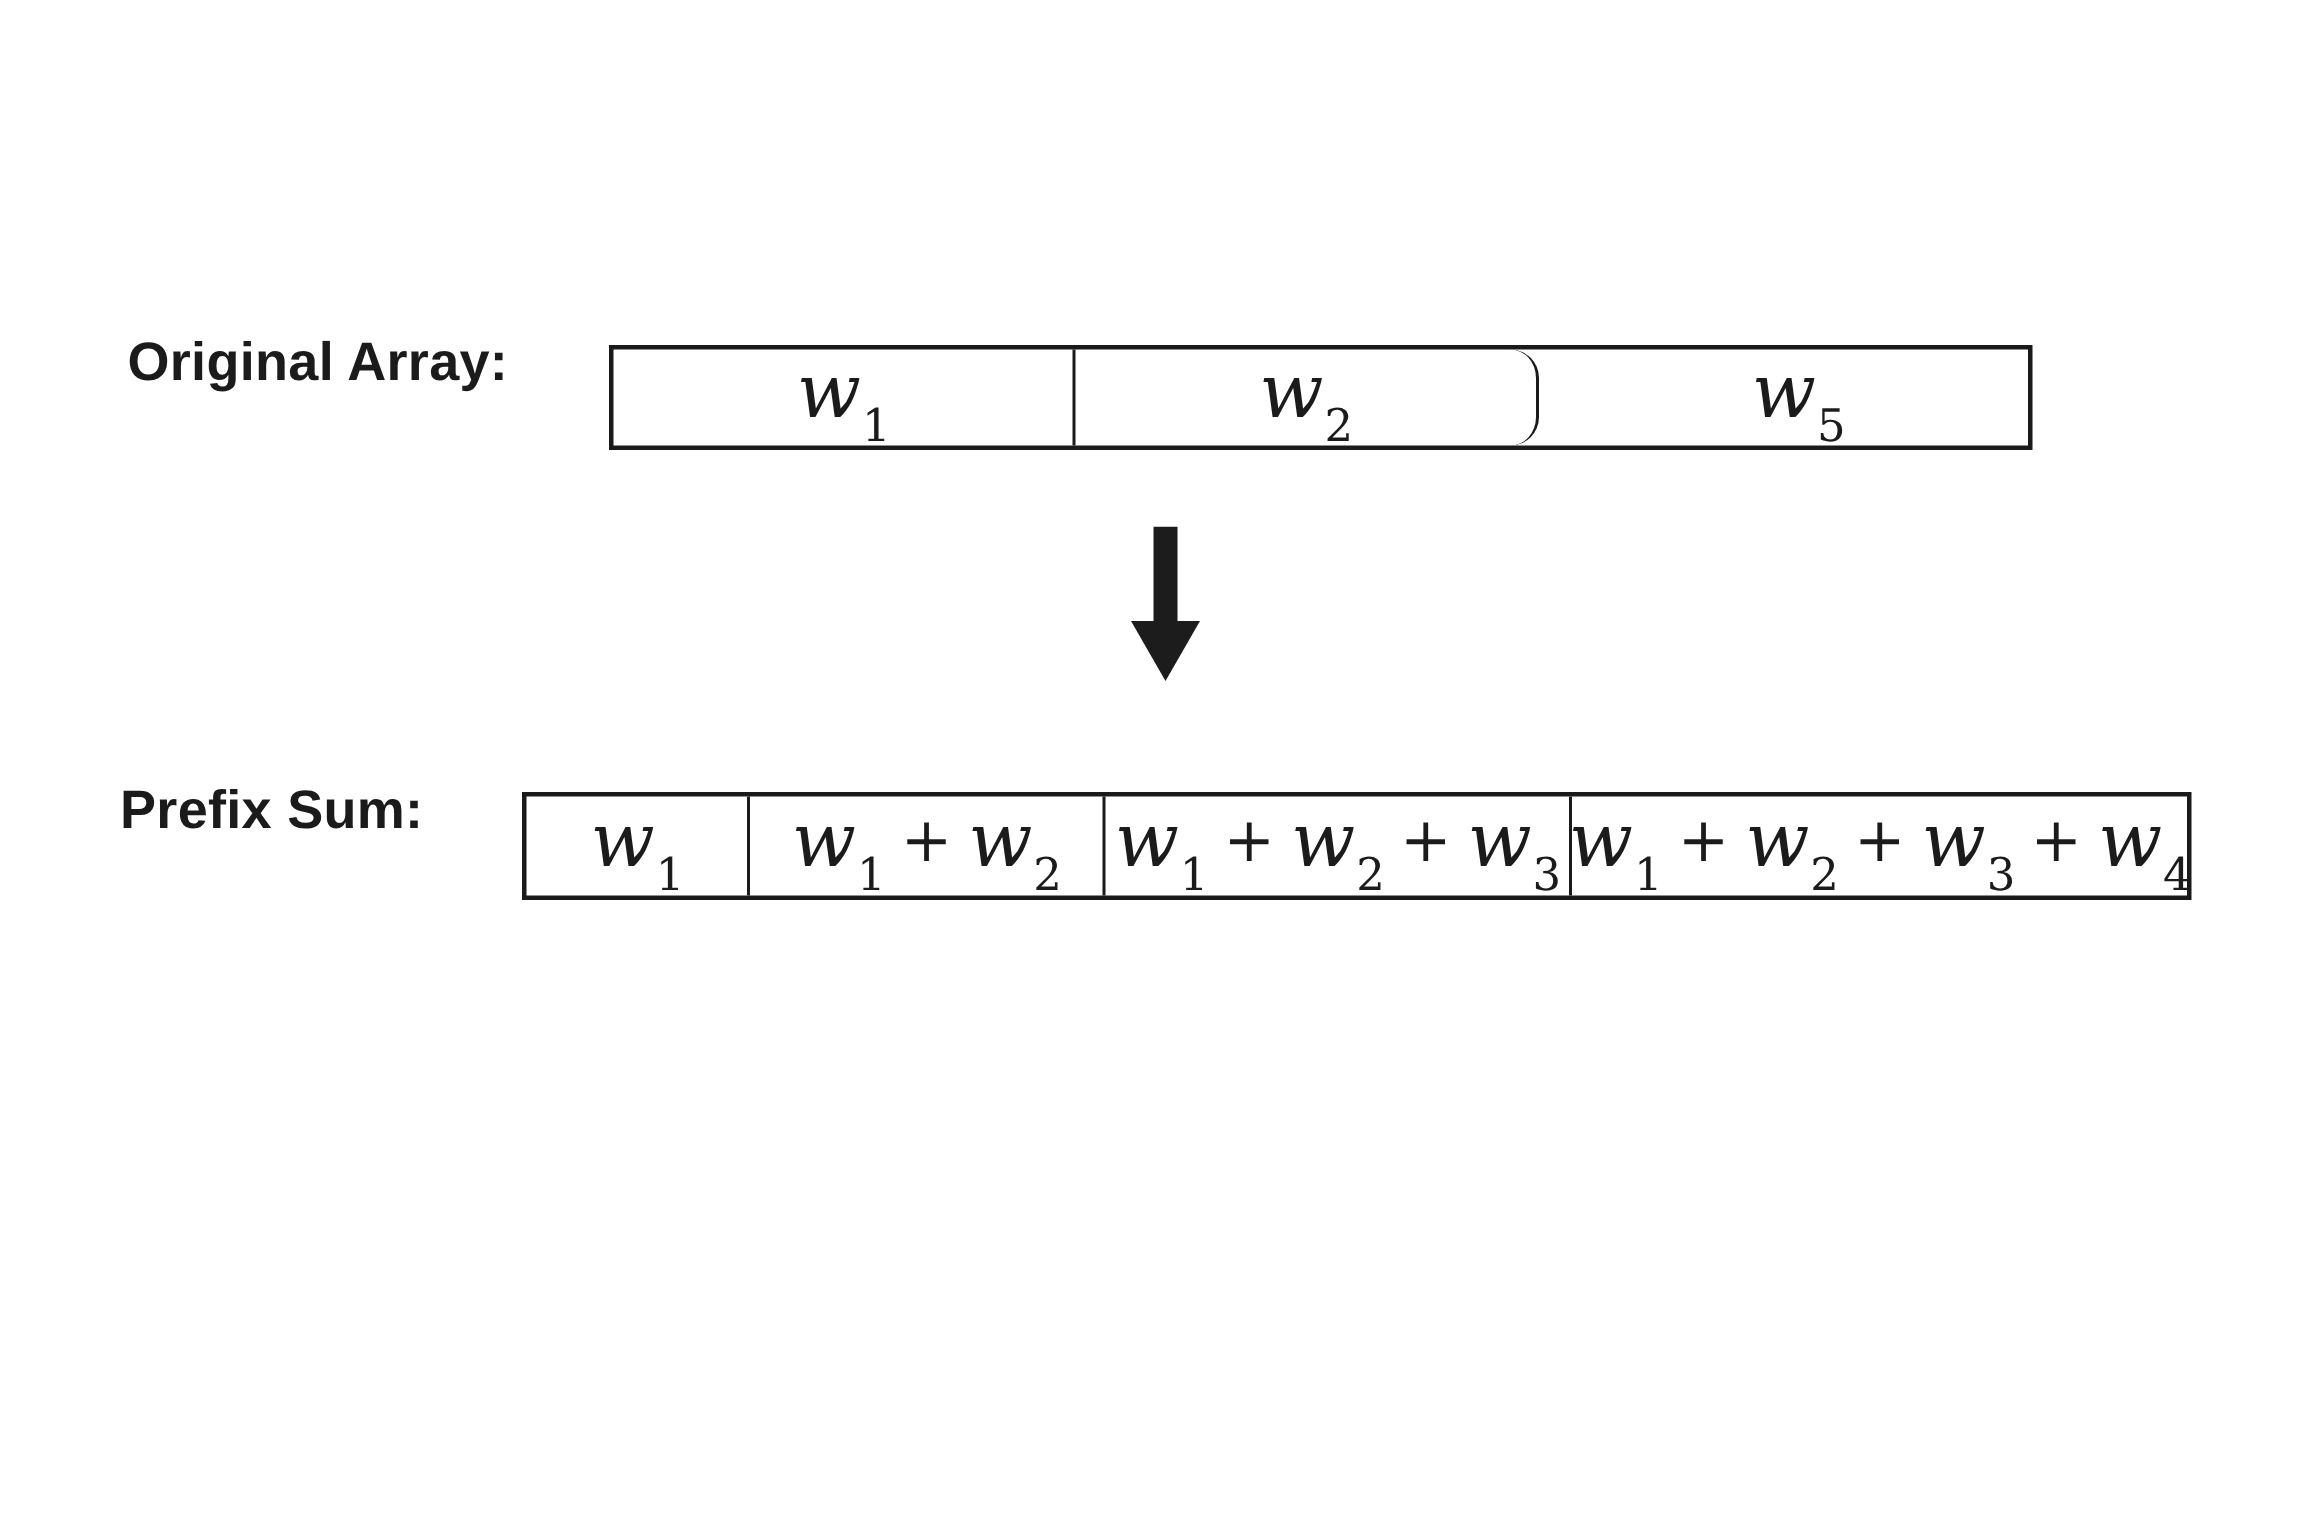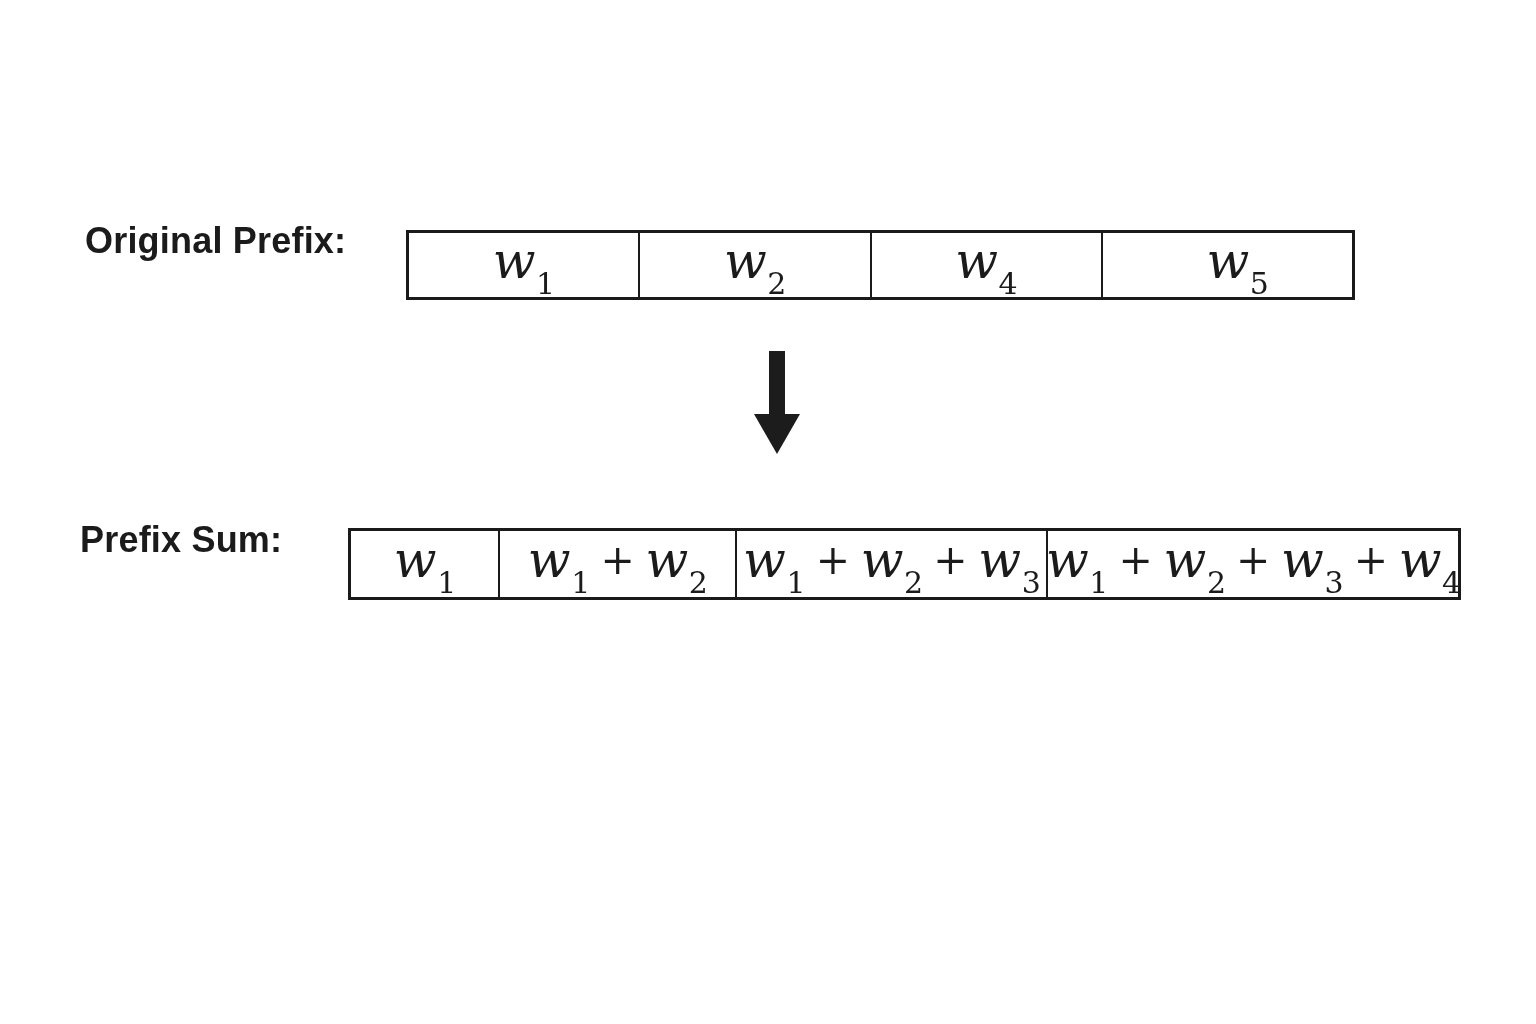--- a/index.html
+++ b/index.html
@@ -79,31 +79,28 @@
     top: 351px;
     width: 48px;
     height: 103px;
   }
 </style>
 </head>
 <body>
 
 <div class="canvas">
 
-  <div class="row-label" style="left:85px; top:206px; height:70px;">Original Prefix:</div>
+  <div class="row-label" style="left:85px; top:206px; height:70px;">Original Array:</div>
 
   <div class="array-box" id="original-box" style="left:406px; top:206px; width:949px; height:70px;">
       <div class="cell" style="flex-grow: 190;">
         <span class="math"><span>w</span><sub>1</sub></span>
       </div>
-      <div class="cell" style="flex-grow: 190;">
+      <div class="cell" style="flex-grow: 190; border-radius: 19px;">
         <span class="math"><span>w</span><sub>2</sub></span>
-      </div>
-      <div class="cell" style="flex-grow: 190;">
-        <span class="math"><span>w</span><sub>4</sub></span>
       </div>
       <div class="cell" style="flex-grow: 190; padding-left: 20px;">
         <span class="math"><span>w</span><sub>5</sub></span>
       </div>
     </div>
 
   <div class="arrow-wrap">
     <svg width="48" height="103" viewBox="0 0 48 103" xmlns="http://www.w3.org/2000/svg">
       <rect x="16" y="0" width="16" height="66" fill="var(--arrow)"></rect>
       <polygon points="1,63 47,63 24,103" fill="var(--arrow)"></polygon>

